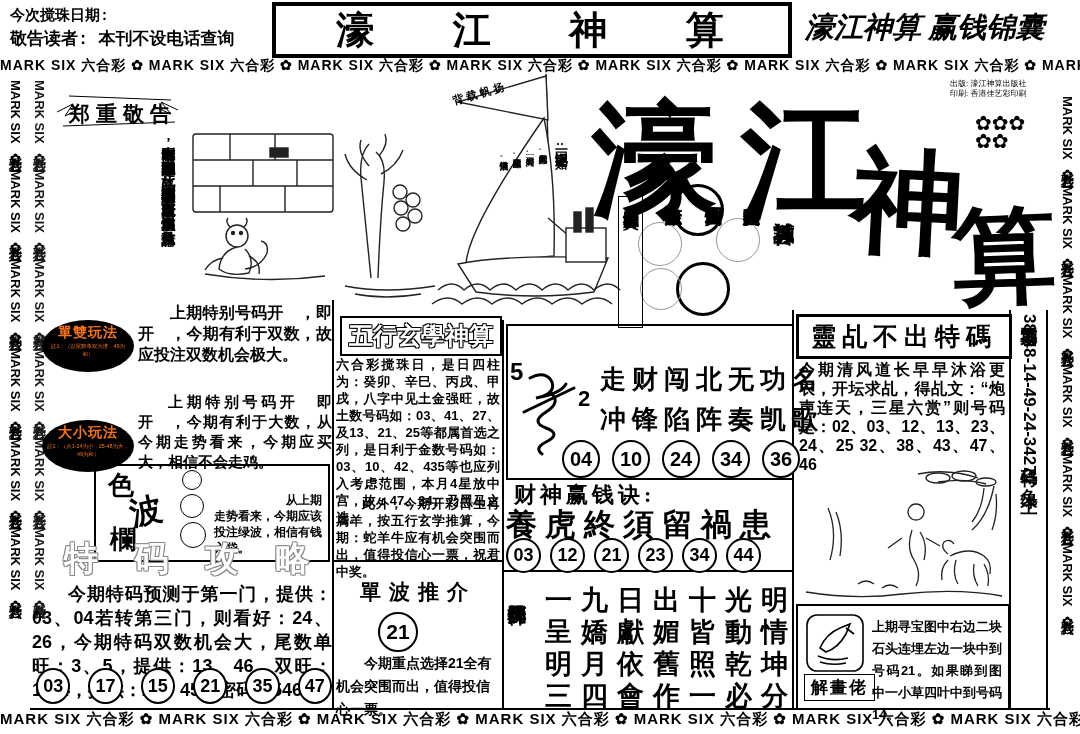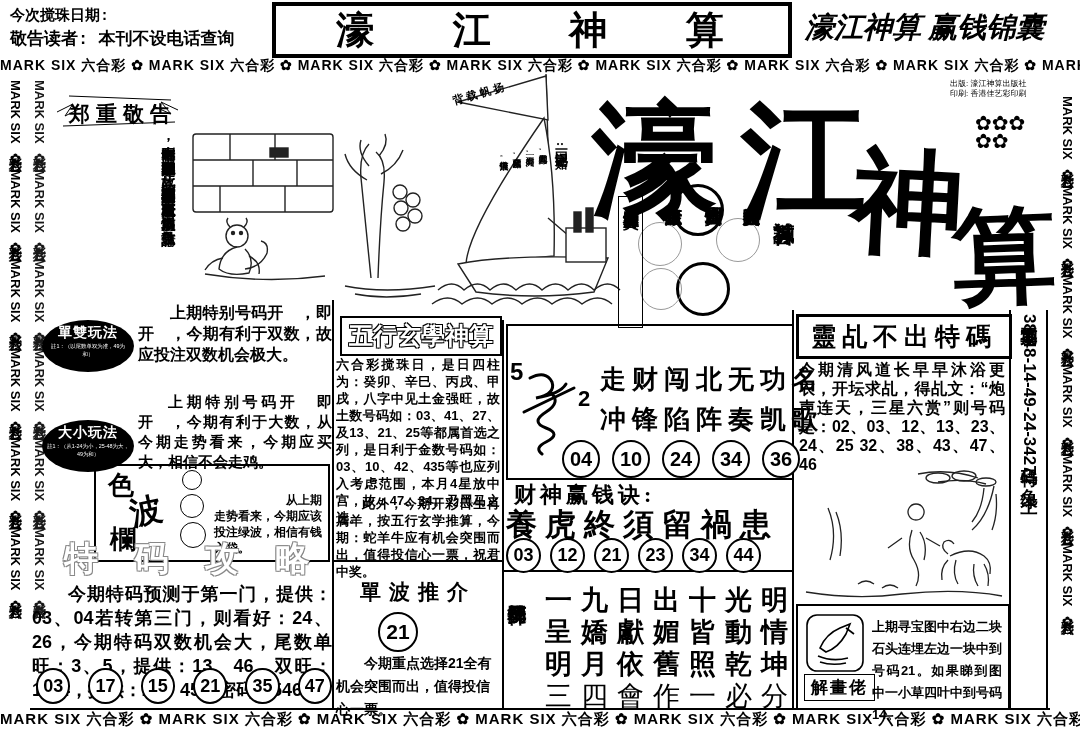--- a/index.html
+++ b/index.html
@@ -7,21 +7,21 @@
         font-family:"Liberation Sans",sans-serif;color:#000;margin:0 auto;}
   .abs{position:absolute;}
   .serif{font-family:"Liberation Serif",serif;}
   .vtext{writing-mode:vertical-rl;text-orientation:mixed;}
   .outline-b{color:#fff;text-shadow:-1px -1px 0 #000,1px -1px 0 #000,-1px 1px 0 #000,1px 1px 0 #000;}
   .outline-g{color:#fff;text-shadow:-1px -1px 0 #888,1px -1px 0 #888,-1px 1px 0 #888,1px 1px 0 #888;}
   .band{font-weight:bold;font-size:14px;letter-spacing:1px;white-space:nowrap;overflow:hidden;color:#000;}
   .vband{writing-mode:vertical-rl;text-orientation:mixed;font-weight:bold;font-size:13px;overflow:hidden;white-space:nowrap;}
   .numcircle{display:inline-flex;align-items:center;justify-content:center;
              border:2px solid #000;border-radius:50%;font-weight:bold;background:#fff;}
-  .oval{background:#000;color:#ffffff;border-radius:50%;text-align:center;}
+  .oval{background:#000;color:#f97316;border-radius:50%;text-align:center;}
   .hr{background:#000;}
   .vr{background:#000;}
   .deco-circle{border-radius:50%;background:transparent;}
   svg{display:block;}
 </style>
 </head>
 <body>
 
 <div id="page">
 
@@ -208,21 +208,21 @@
     <span class="numcircle" style="width:31px;height:31px;font-size:18px;">21</span>
     <span class="numcircle" style="width:31px;height:31px;font-size:18px;">23</span>
     <span class="numcircle" style="width:31px;height:31px;font-size:18px;">34</span>
     <span class="numcircle" style="width:31px;height:31px;font-size:18px;">44</span>
   </div>
 
   <div class="abs vtext" style="left:504px;top:590px;height:118px;font-size:19px;font-weight:bold;">神算子摸門</div>
   <div class="abs serif" style="left:545px;top:582px;font-size:27px;font-weight:bold;letter-spacing:9px;white-space:nowrap;">一九日出十光明</div>
   <div class="abs serif" style="left:545px;top:614px;font-size:27px;font-weight:bold;letter-spacing:9px;white-space:nowrap;">呈嬌獻媚皆動情</div>
   <div class="abs serif" style="left:545px;top:646px;font-size:27px;font-weight:bold;letter-spacing:9px;white-space:nowrap;">明月依舊照乾坤</div>
-  <div class="abs serif" style="left:545px;top:678px;font-size:27px;font-weight:normal;letter-spacing:9px;white-space:nowrap;">三四會作一必分</div>
+  <div class="abs serif" style="left:545px;top:678px;font-size:27px;font-weight:bold;letter-spacing:9px;white-space:nowrap;">三四會作一必分</div>
 
   <div class="abs serif" style="left:796px;top:314px;width:210px;border:3px solid #000;text-align:center;
        font-size:25px;font-weight:bold;letter-spacing:6px;padding:3px 0;">靈乩不出特碼</div>
   <div class="abs" style="left:799px;top:360px;width:206px;font-size:16px;font-weight:bold;line-height:19px;text-indent:0;text-align:justify;">今期清风道长早早沐浴更衣，开坛求乩，得乩文：“炮声连天，三星六赏”则号码是：02、03、12、13、23、24、25 32、38、43、47、46</div>
 
   <svg class="abs" style="left:798px;top:468px;" width="208" height="134" viewBox="0 0 208 134" stroke="#222" fill="none" stroke-width="1.3">
     <path d="M120 6 q30 -6 60 4 M140 14 q26 -4 48 2"></path>
     <ellipse cx="140" cy="10" rx="12" ry="5"></ellipse>
       <ellipse cx="166" cy="8" rx="12" ry="5"></ellipse>
       <ellipse cx="188" cy="14" rx="10" ry="4"></ellipse>

